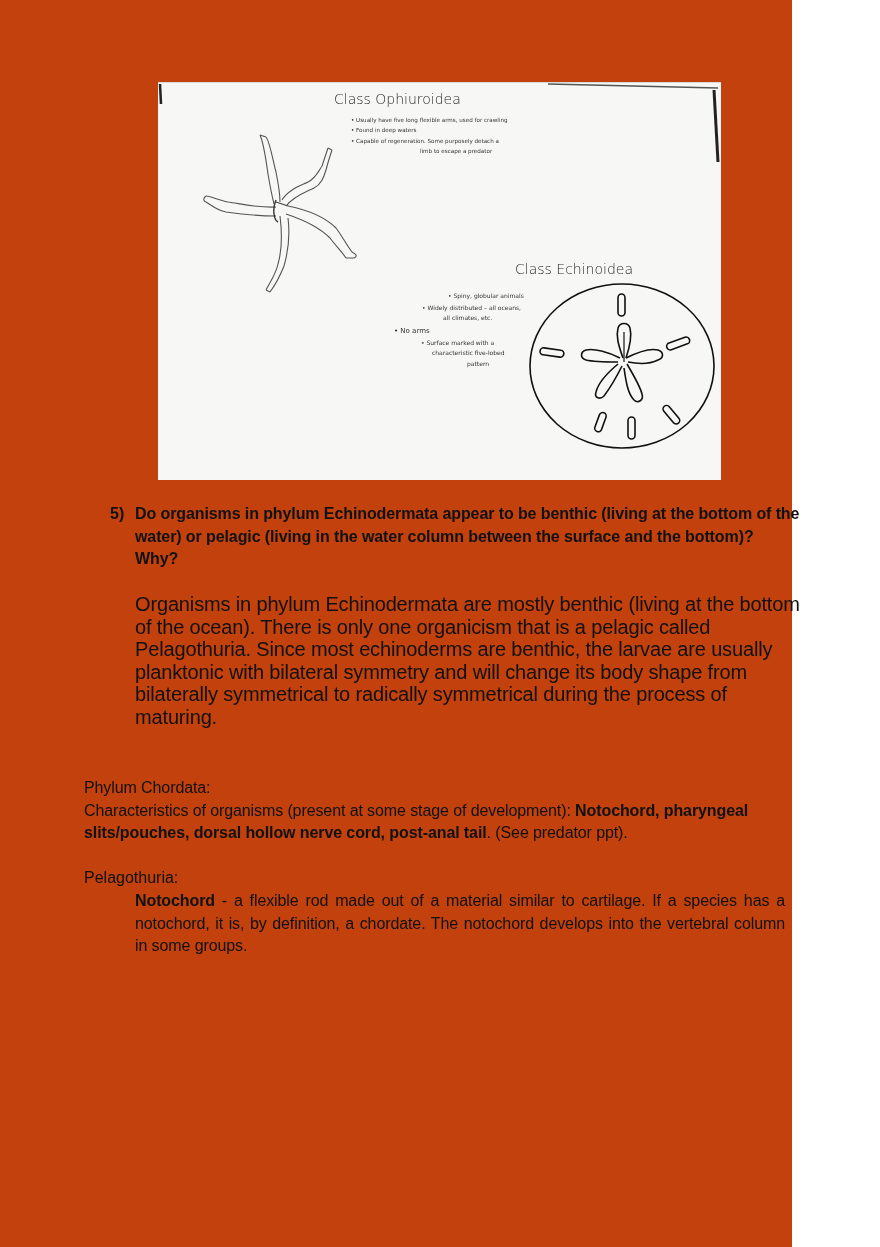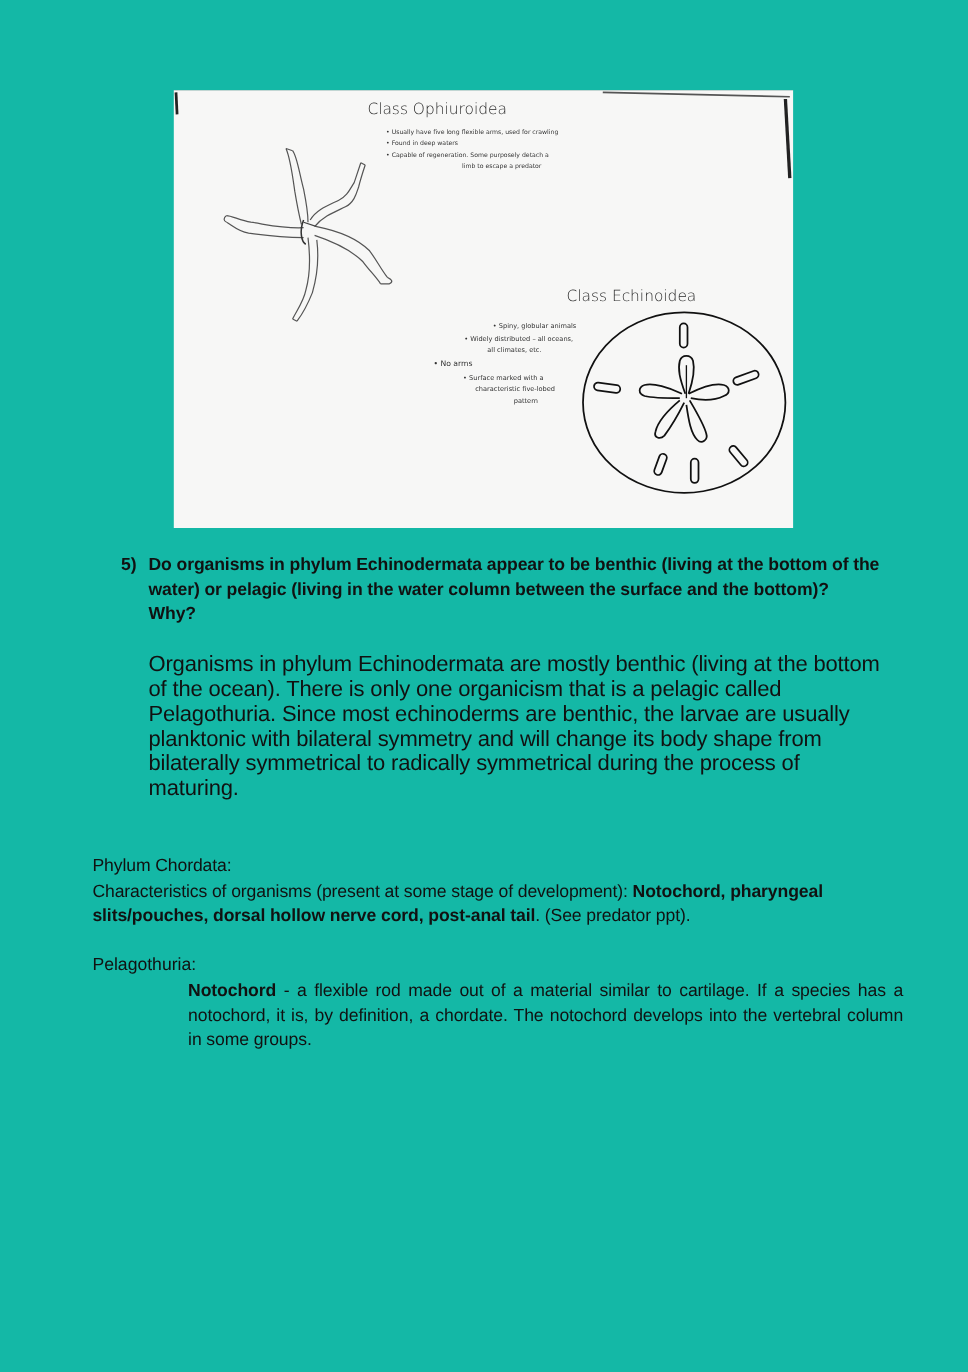--- a/index.html
+++ b/index.html
@@ -11,22 +11,22 @@
       width: 880px;
       height: 1247px;
       position: relative;
       overflow: hidden;
       font-family: "Liberation Sans", sans-serif;
       color: #111111;
     }
     .page {
       position: absolute;
       left: 0; top: 0;
-      width: 880px; height: 1247px;
-      background: #14b8a6;
+      width: 792px; height: 1247px;
+      background: #c2410c;
     }
     
     .figure {
       position: absolute;
       left: 158px;
       top: 82px;
       width: 563px;
       height: 398px;
       background: #f7f7f6;
       overflow: hidden;
@@ -90,21 +90,20 @@
       line-height: 22.5px;
     }
     .term {
       position: absolute;
       left: 135px;
       width: 650px;
       font-size: 16px;
       line-height: 22.5px;
       text-align: justify;
       letter-spacing: -0.1px;
-      margin-left: 36px;
     }
     .term b { font-weight: bold; }
     .term-1 { top: 890px; }
     .term-2 { top: 982px; text-align: left; width: 660px; }
   </style>
 </head>
 <body>
 
 <div class="page">
 

